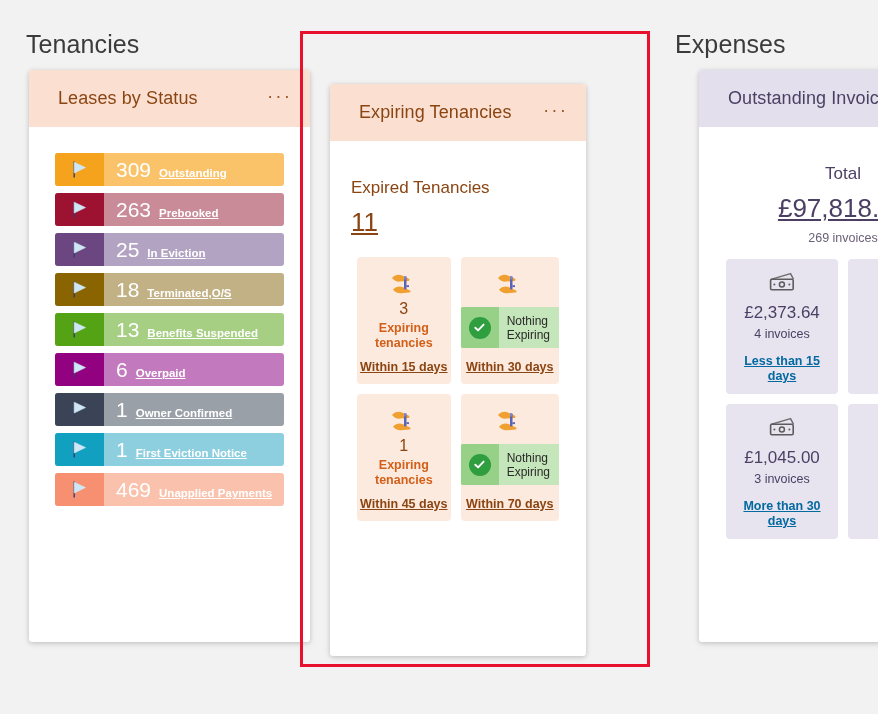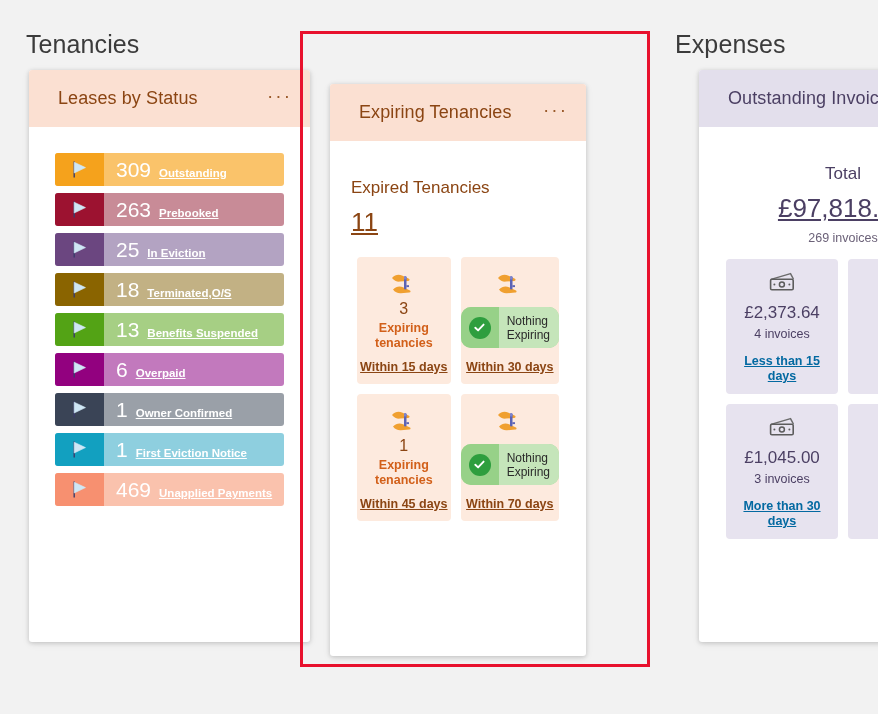--- a/index.html
+++ b/index.html
@@ -173,21 +173,21 @@
     color: #8b4513;
     font-weight: bold;
     text-decoration: underline;
     text-align: center;
     line-height: 15px;
   }
   .nothing-badge {
     display: flex;
     align-items: center;
     background: #a8d99a;
-    border-radius: 10px;
+    border-radius: 2px;
     height: 41px;
     margin-top: 9px;
     overflow: hidden;
   }
   .nothing-badge .chk-wrap {
     width: 38px; height: 41px;
     display:flex; align-items:center; justify-content:center;
     background: #97d188;
   }
   .nothing-badge .chk {

